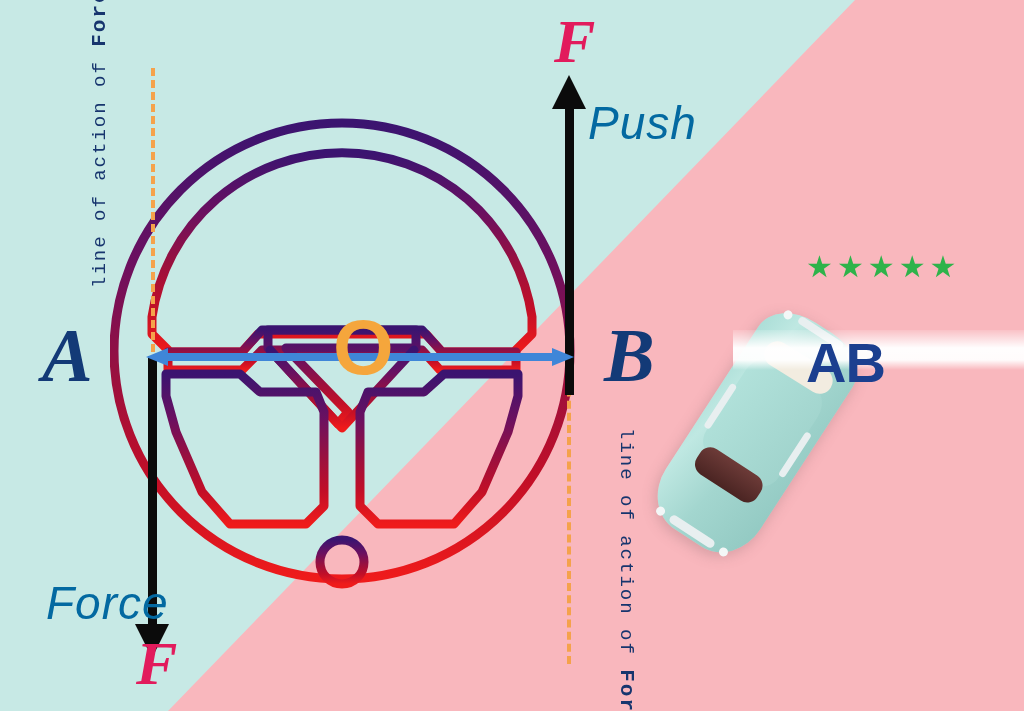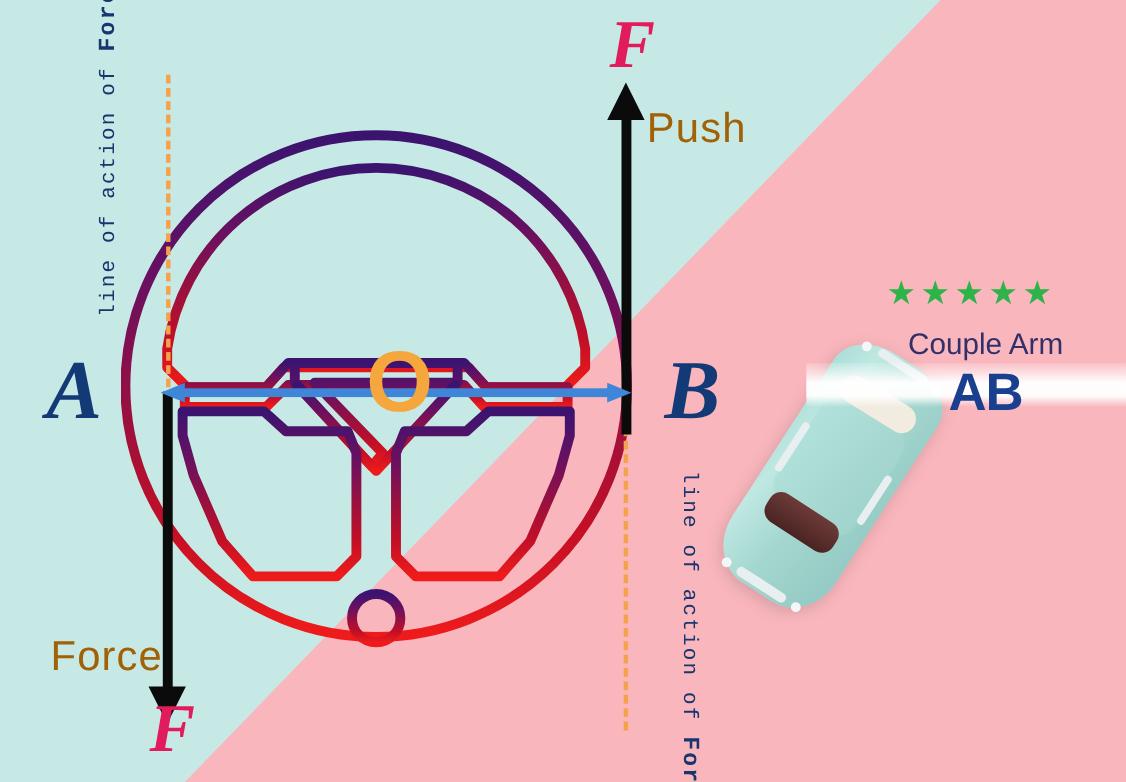--- a/index.html
+++ b/index.html
@@ -114,23 +114,24 @@
     font-family: "Liberation Serif", serif;
     font-weight: bold;
     font-style: italic;
     font-size: 62px;
     color: #e21b5c;
   }
   .label-F-top { left: 554px; top: 6px; }
   .label-F-bot { left: 136px; top: 628px; }
 
   .pp-label {
-    font-size: 38px;
-    color: #a16207;
+    font-size: 46px;
+    color: #0369a1;
     letter-spacing: 1px;
+    font-style: italic;
   }
   .label-push { left: 588px; top: 96px; }
   .label-pull { left: 46px;  top: 576px; }
 
   .O-label {
     font-family: "Liberation Sans", sans-serif;
     font-weight: bold;
     font-size: 78px;
     color: #f5a63c;
     left: 333px;
@@ -182,24 +183,23 @@
     text-align: center;
     font-family: "Liberation Sans", sans-serif;
     font-size: 27px;
     color: #31306b;
   }
   .ca-ab {
     position: absolute;
     left: 806px;
     top: 330px;
     width: 180px;
-    text-align: center;
     font-family: "Liberation Sans", sans-serif;
     font-weight: bold;
-    font-size: 48px;
+    font-size: 56px;
     color: #1b3f8f;
     letter-spacing: -1px;
   }
 
   
   .car-wrap {
     position: absolute;
     left: 640px;
     top: 300px;
     width: 270px;
@@ -409,16 +409,15 @@
       <div class="car-chrome ch4"></div>
       <div class="car-light cl1"></div>
       <div class="car-light cl2"></div>
       <div class="car-light cl3"></div>
       <div class="car-light cl4"></div>
     </div>
   </div>
 
   <div class="ca-band"></div>
   <div class="stars">★★★★★</div>
-  <div class="ca-title">Couple Arm</div>
   <div class="ca-ab">AB</div>
 
 </div>
 
 </body></html>

